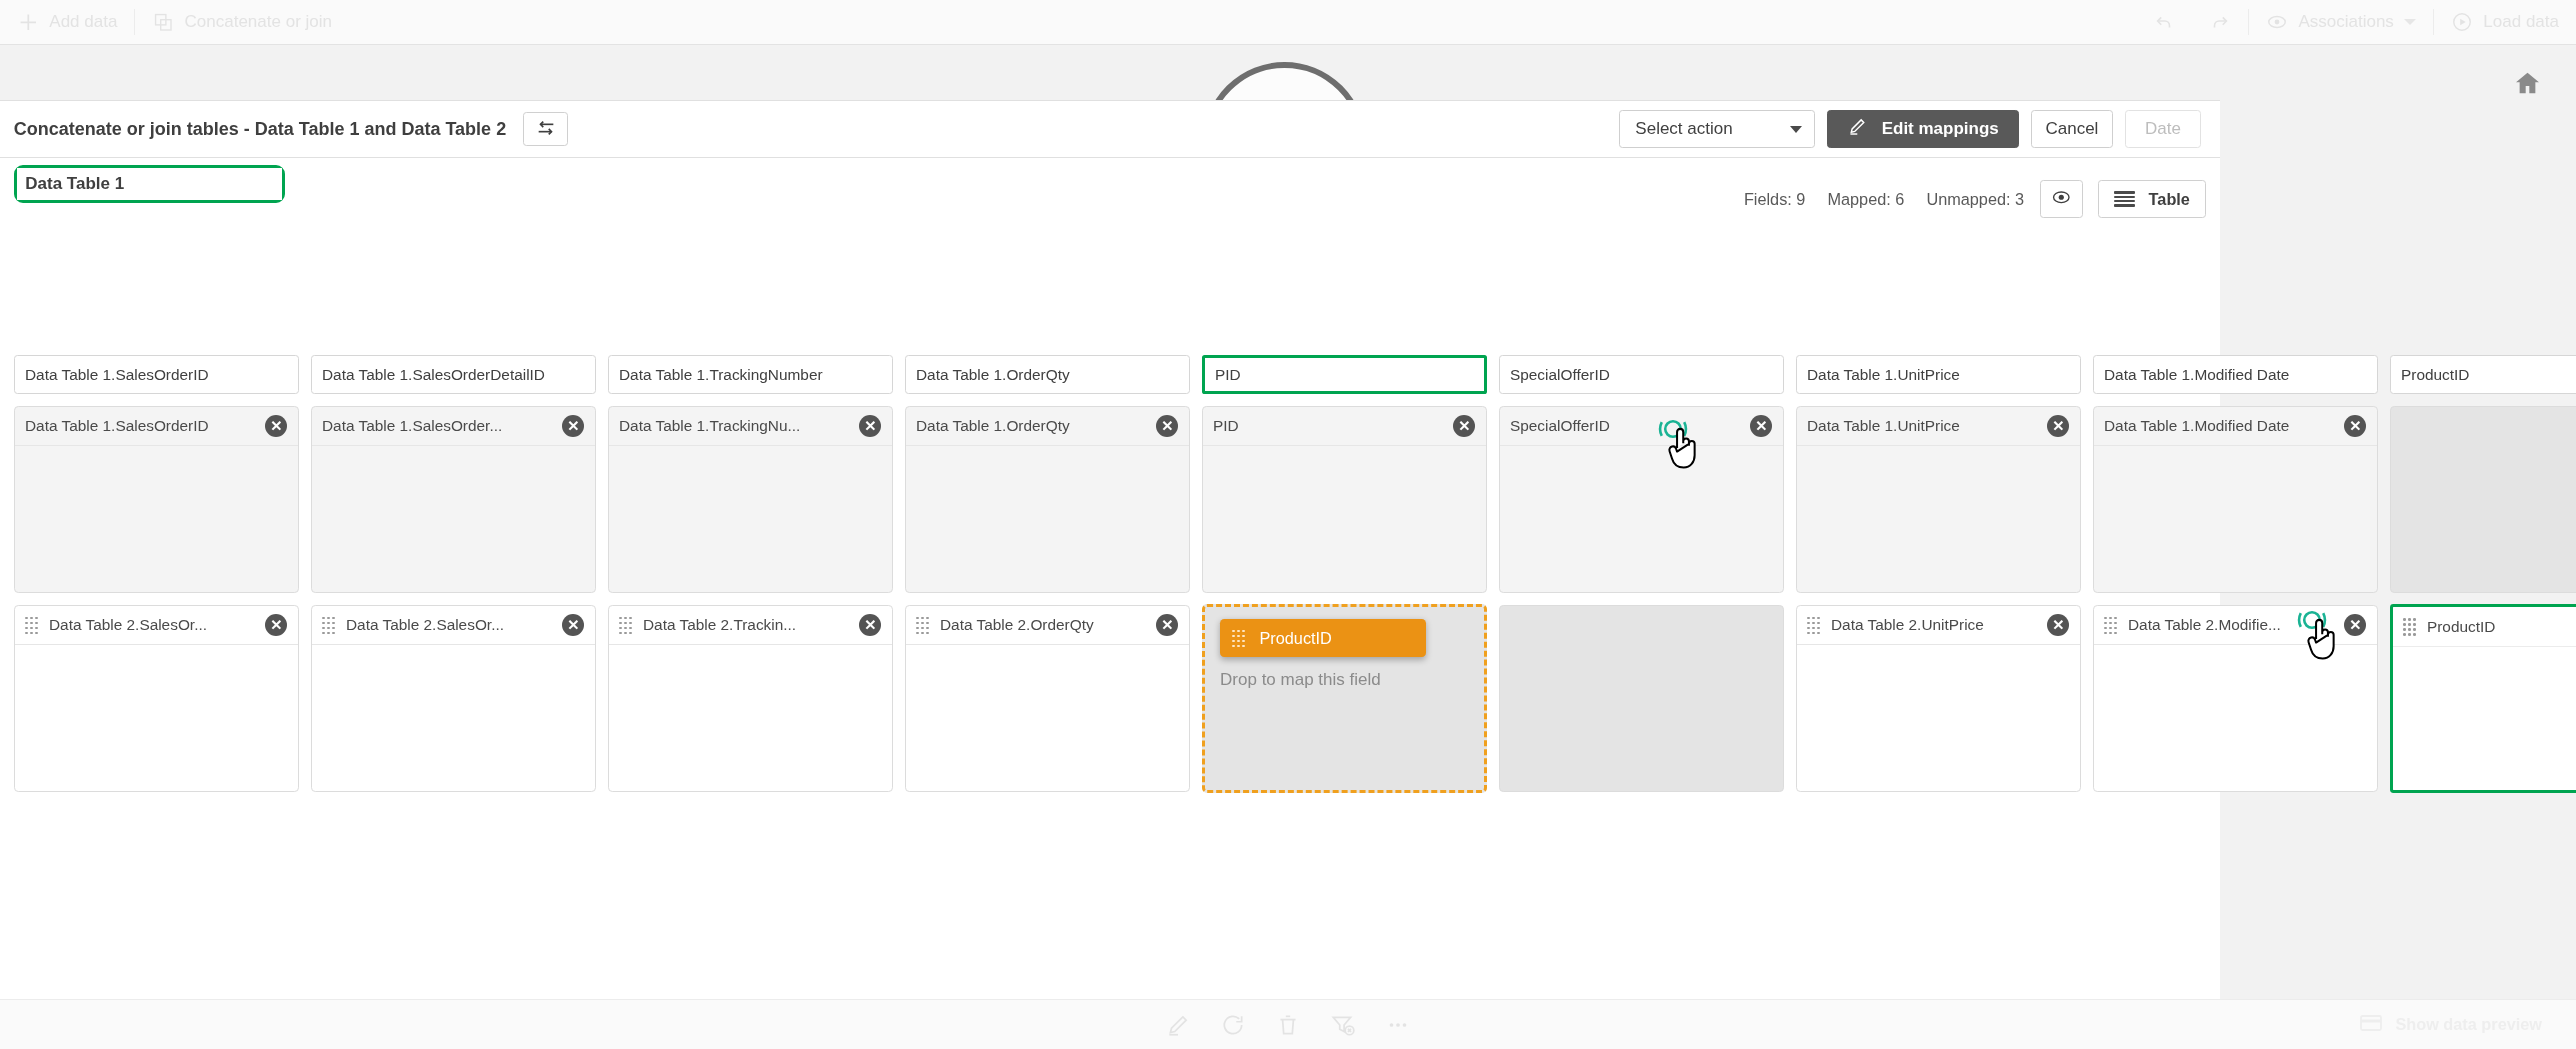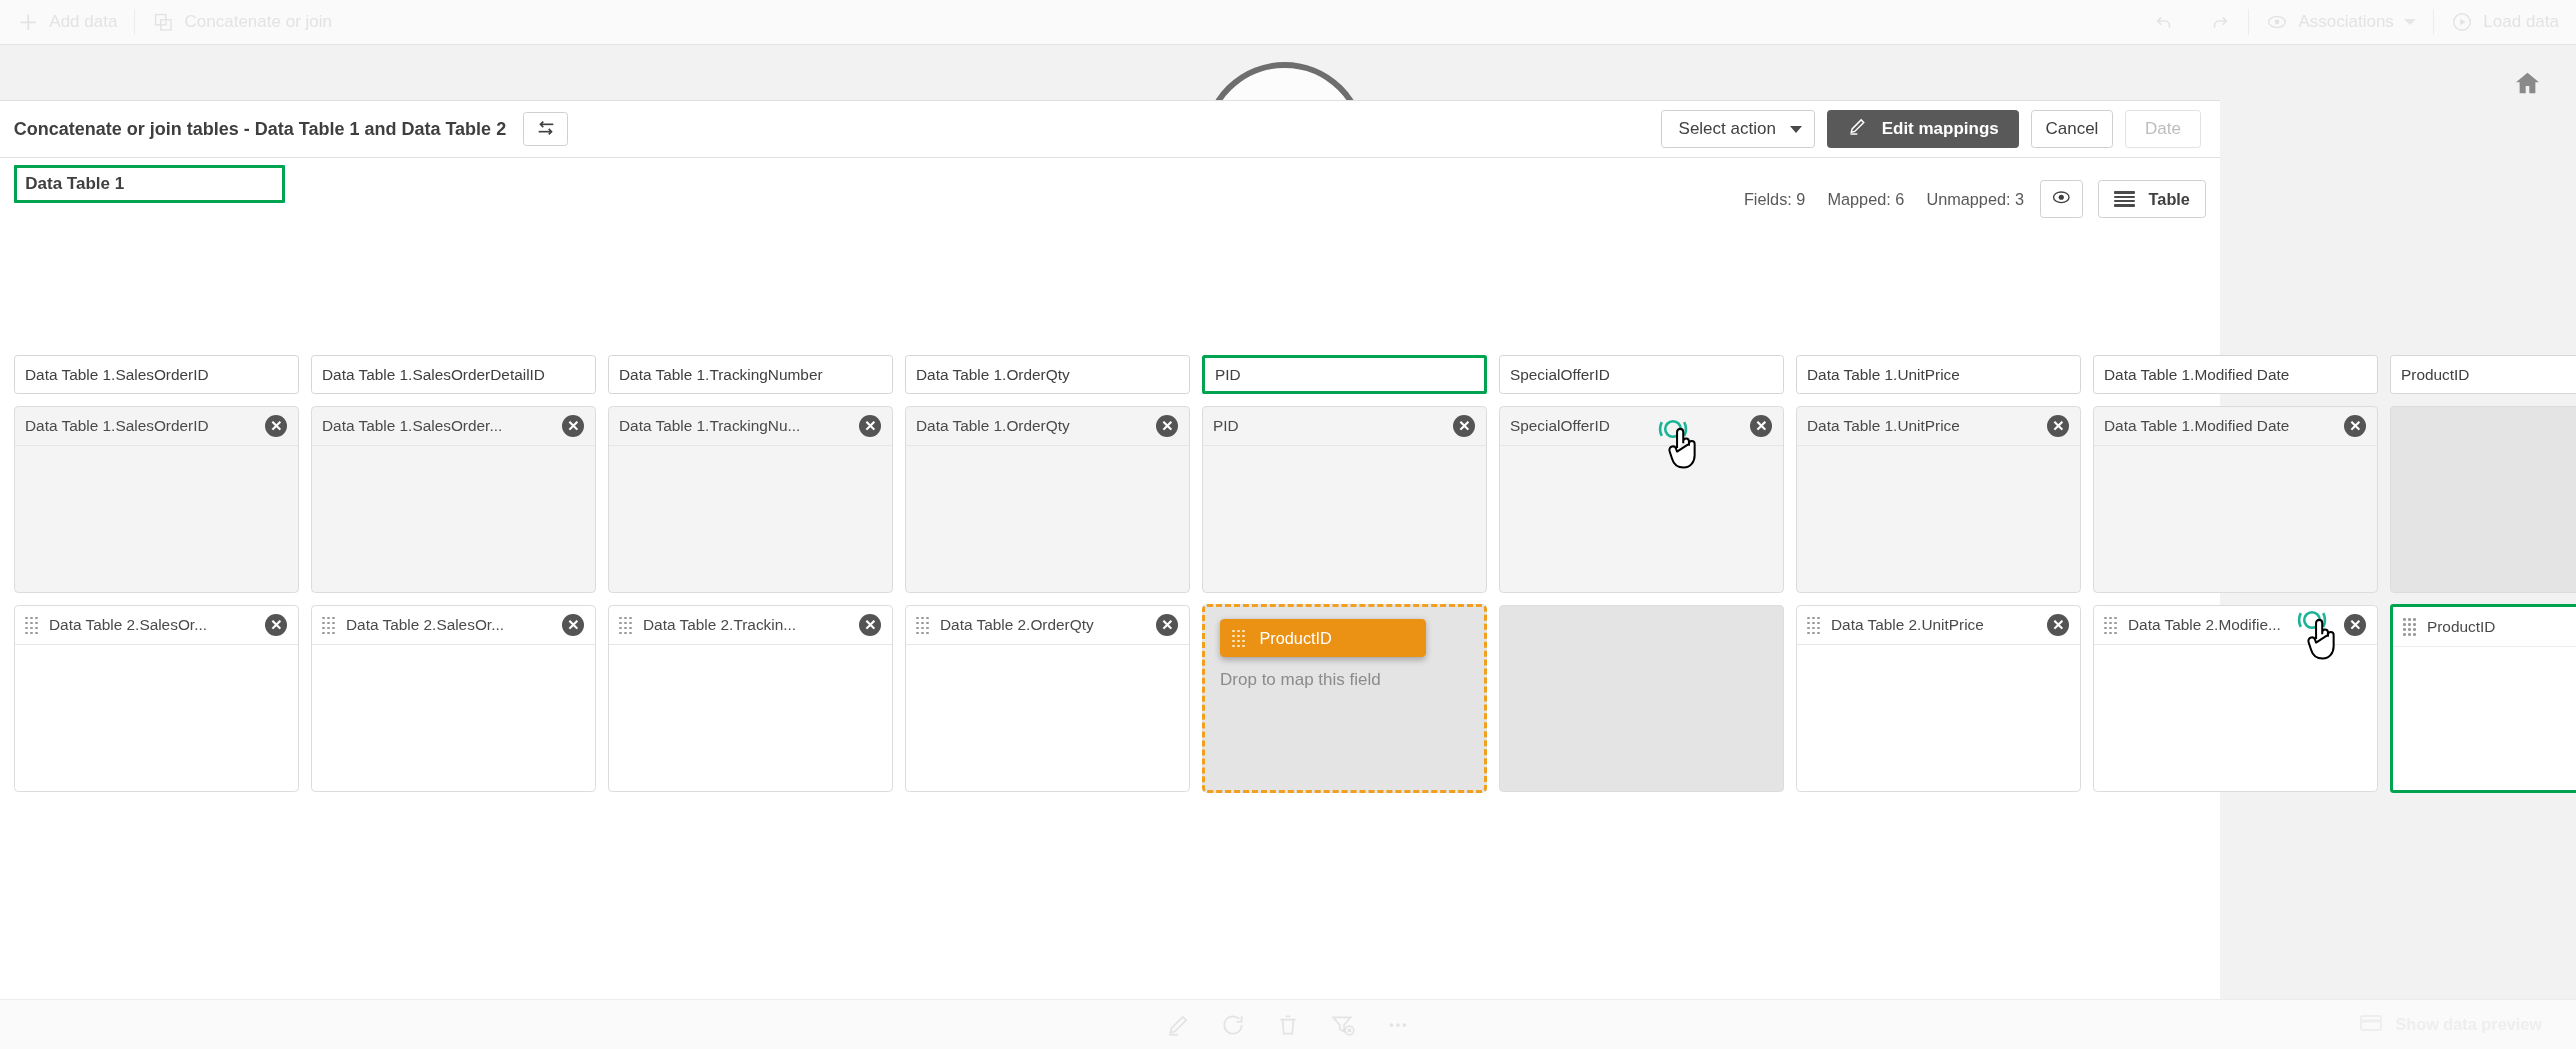--- a/index.html
+++ b/index.html
@@ -71,40 +71,40 @@
   .hdr-spacer { flex: 1; }
   .btn {
     height: 38px; border-radius: 3.4px;
     display: inline-flex; align-items: center; justify-content: flex-end;
     font-size: 17px; white-space: nowrap;
   }
   .btn-outline {
     border: 0.9px solid #cfcfcf; background: #fff; color: #404040;
     padding: 0 13.7px;
   }
-  .btn-select-action { min-width: 154px; justify-content: center; padding: 0 12px 0 15.4px; }
+  .btn-select-action { min-width: 154px; justify-content: flex-end; padding: 0 12px 0 15.4px; gap: 44px; }
   .btn-select-action .caret {
     width: 0; height: 0; margin-left: 13.7px;
     border-left: 6.9px solid transparent; border-right: 6.9px solid transparent; border-top: 7.7px solid #4a4a4a;
   }
   .btn-dark {
     background: #595959; color: #fff; border: 0.9px solid #595959;
     padding: 0 19px; font-weight: 600; gap: 13.7px;
   }
   .btn-disabled { border: 0.9px solid #e2e2e2; background: #fff; color: #bdbdbd; padding: 0 19px; }
   .hdr-gap { width: 12px; }
 
   
   .tablename-row {
     position: relative; height: 65px; padding: 6.9px 13.7px 0 13.7px;
   }
   .tablename-label { font-size: 16.3px; color: #595959; margin-bottom: 4.3px; }
   .tablename-input-wrap {
     display: inline-block;
-    border: 3.4px solid #00a450; border-radius: 1px;
+    border: 3.4px solid #00a450; border-radius: 9px;
     width: 271px; height: 38px;
   }
   .tablename-input {
     width: 100%; height: 100%;
     border: none; outline: none;
     background: #ffffff;
     font-family: inherit; font-size: 17px; color: #404040; font-weight: 600;
     padding: 0 8.6px;
   }
   .fields-status {

